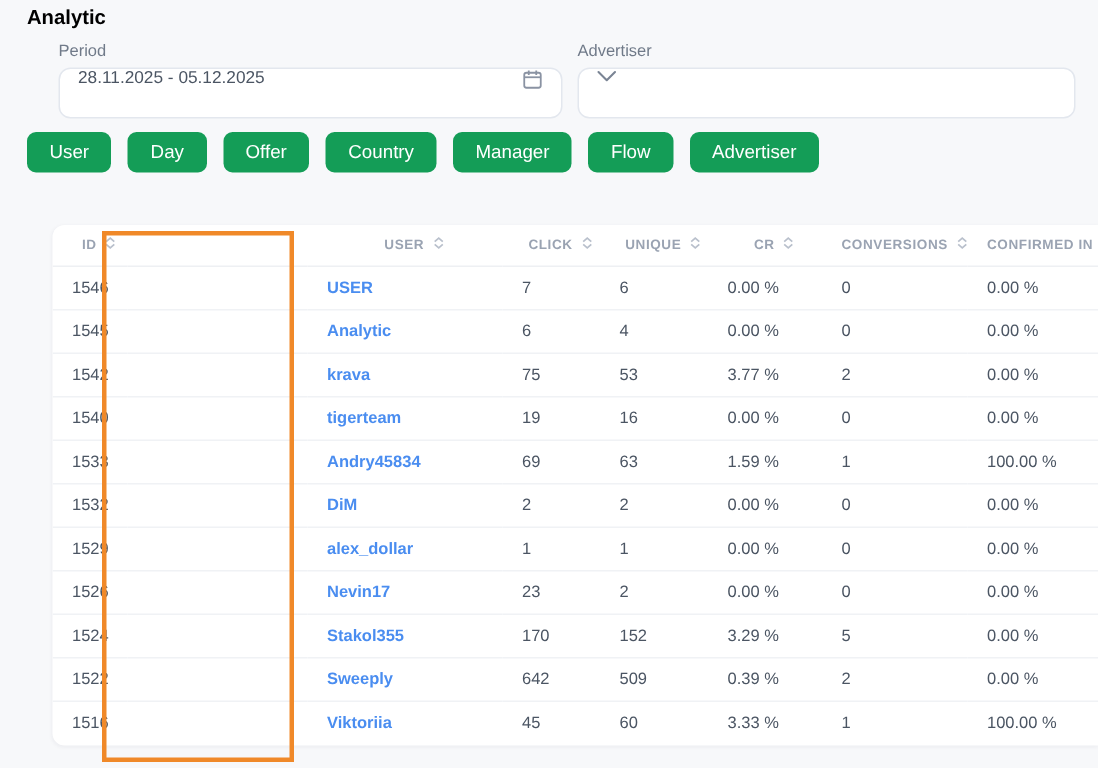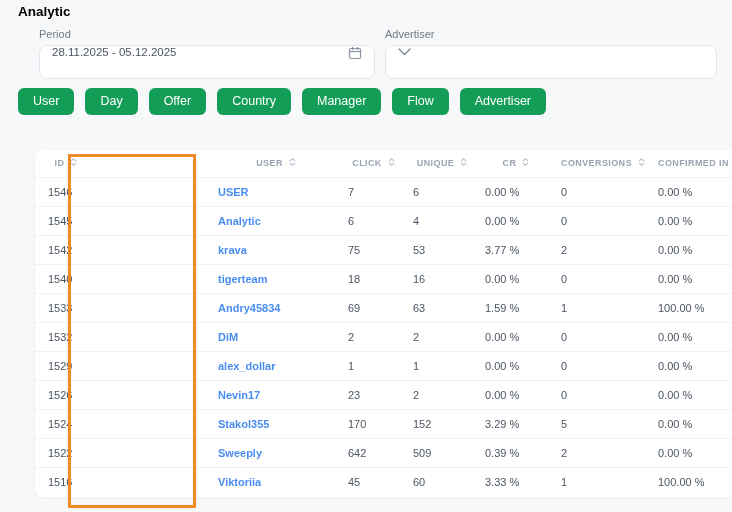--- a/index.html
+++ b/index.html
@@ -217,21 +217,21 @@
     <td>75</td>
     <td>53</td>
     <td>3.77 %</td>
     <td>2</td>
     <td>0.00 %</td>
   </tr>
         <tr>
     <td>1540</td>
     <td></td>
     <td><a class="user-link">tigerteam</a></td>
-    <td>18</td>
+    <td>19</td>
     <td>16</td>
     <td>0.00 %</td>
     <td>0</td>
     <td>0.00 %</td>
   </tr>
         <tr>
     <td>1533</td>
     <td></td>
     <td><a class="user-link">Andry45834</a></td>
     <td>69</td>

